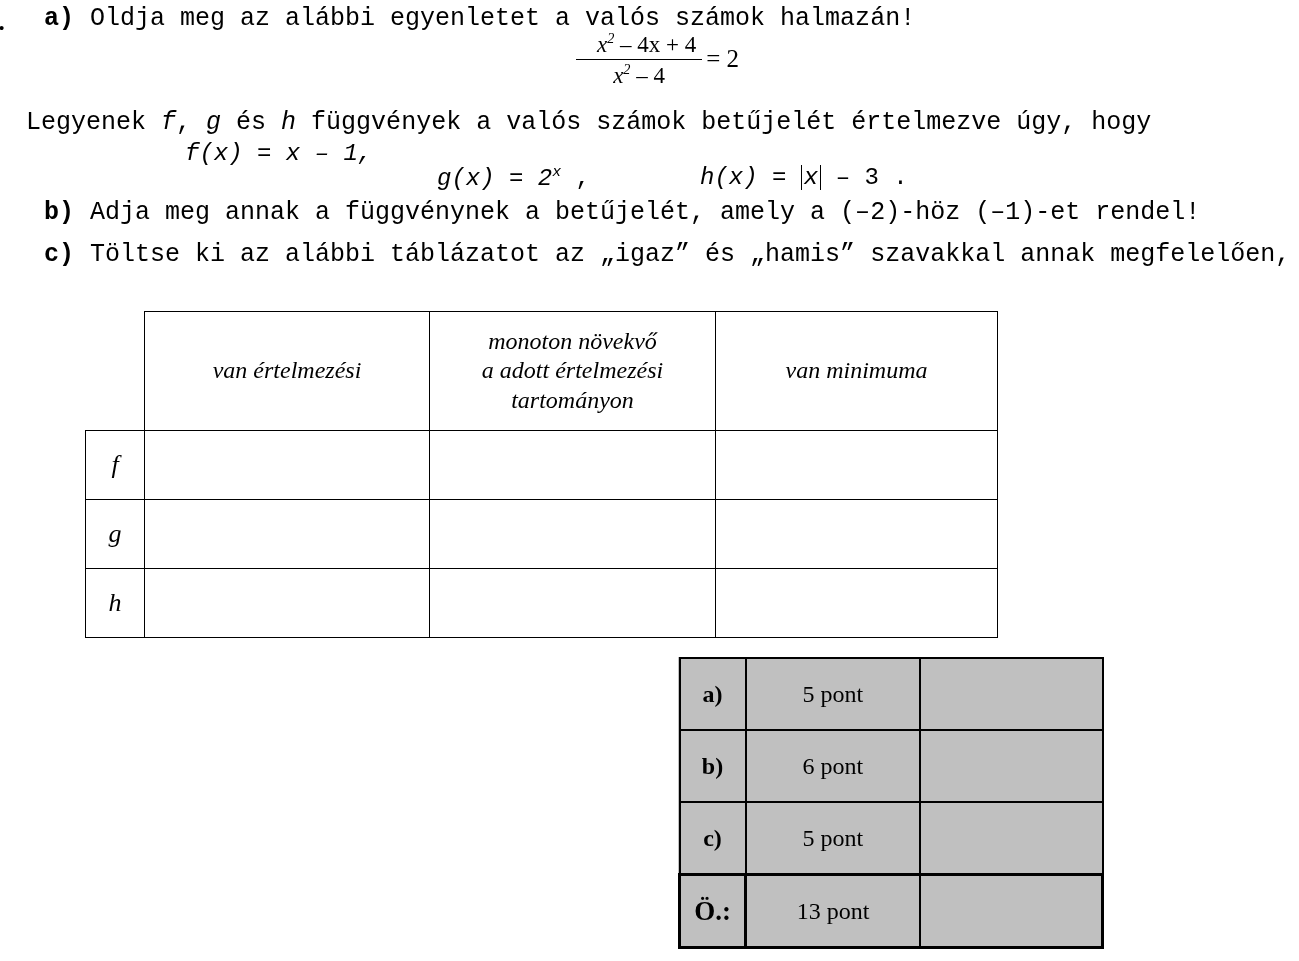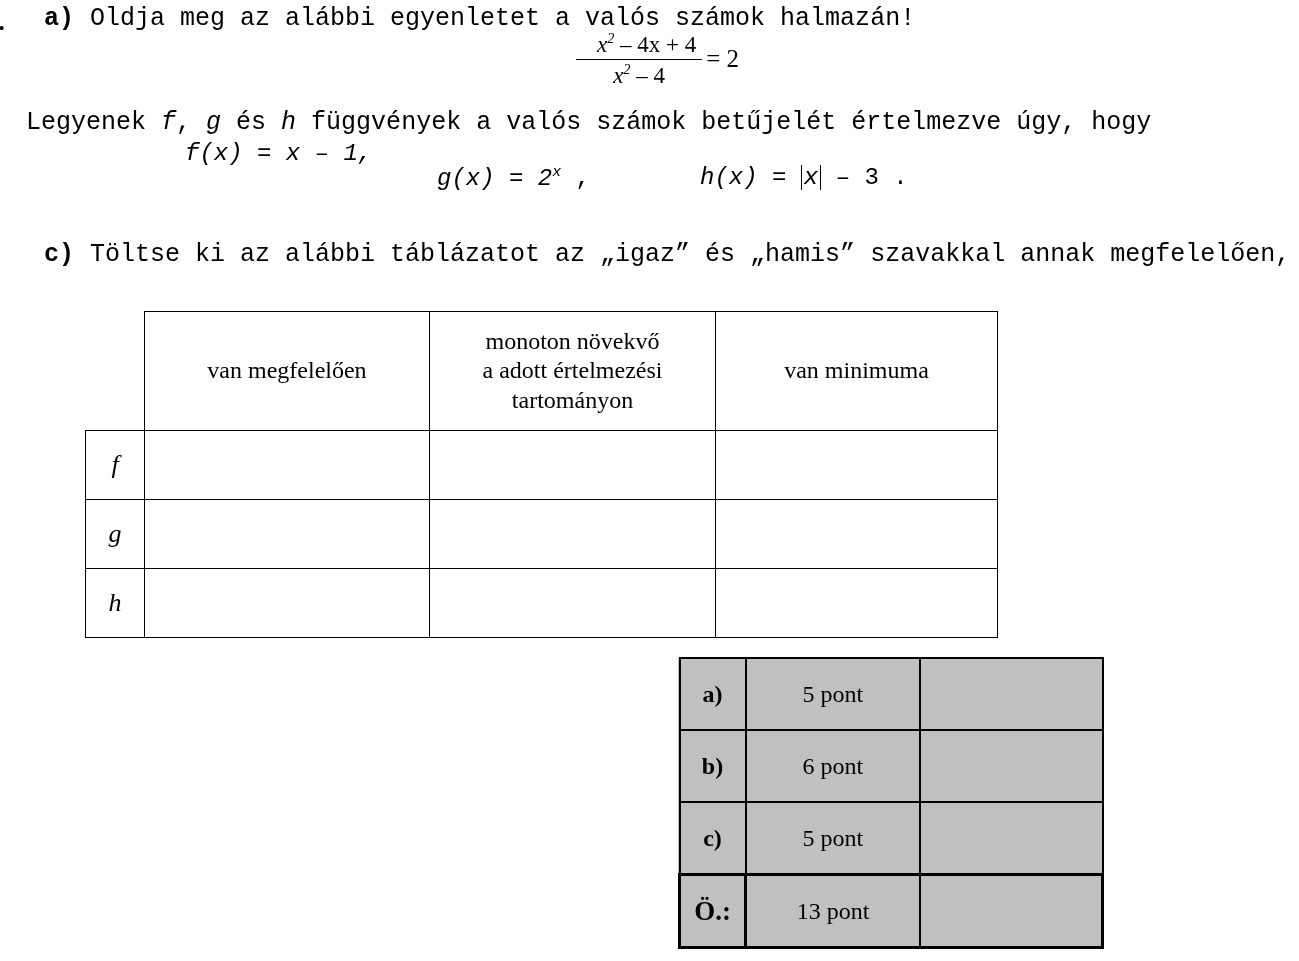--- a/index.html
+++ b/index.html
@@ -93,20 +93,21 @@
     position: absolute;
     left: 85px; top: 311px;
     border-collapse: collapse;
     font-size: 24px;
   }
   .truth-table td {
     border: 1.7px solid #000;
     text-align: center;
     vertical-align: middle;
     padding: 0;
+    font-style: italic;
   }
   .truth-table .corner {
     border: none;
     width: 58px;
   }
   .truth-table .hdr { height: 118px; line-height: 1.22; }
   .truth-table .c1 { width: 284px; }
   .truth-table .c2 { width: 285px; }
   .truth-table .c3 { width: 281px; }
   .truth-table .rowlbl {
@@ -169,31 +170,34 @@
   <div class="abs legyenek nowrap"><span>Legyenek </span><span class="ital">f</span><span>, </span><span class="ital">g</span><span> és </span><span class="ital">h</span><span> függvények a valós számok betűjelét értelmezve úgy, hogy</span></div>
 
   <div class="abs fdefs">
     <span class="f1 nowrap"><span class="ital">f</span><span class="ital">(x) = x – 1,</span></span>
 
     <span class="f2 nowrap"><span class="ital">g</span><span class="ital">(x) = 2</span><sup class="pw">x</sup><span> ,</span></span>
 
     <span class="f3 nowrap"><span class="ital">h</span><span class="ital">(x) = </span><span class="abs-bar">x</span><span> – 3 .</span></span>
   </div>
 
+  <div class="abs item-b nowrap">
+    <span class="lbl">b)</span><span>Adja meg annak a függvénynek a betűjelét, amely a (–2)-höz (–1)-et rendel!</span>
+  </div>
 
   <div class="abs item-c nowrap">
     <span class="lbl">c)</span><span>Töltse ki az alábbi táblázatot az „igaz” és „hamis” szavakkal annak megfelelően,</span>
   </div>
 
   <table class="truth-table">
     <tbody>
         <tr>
       <td class="corner"></td>
       <td class="hdr c1">
-        <div>van megfelelően</div>
+        <div>van értelmezési</div>
       </td>
       <td class="hdr c2">
         <div>monoton növekvő</div>
         <div>a adott értelmezési</div>
         <div>tartományon</div>
       </td>
       <td class="hdr c3">
         <div>van minimuma</div>
       </td>
     </tr>

